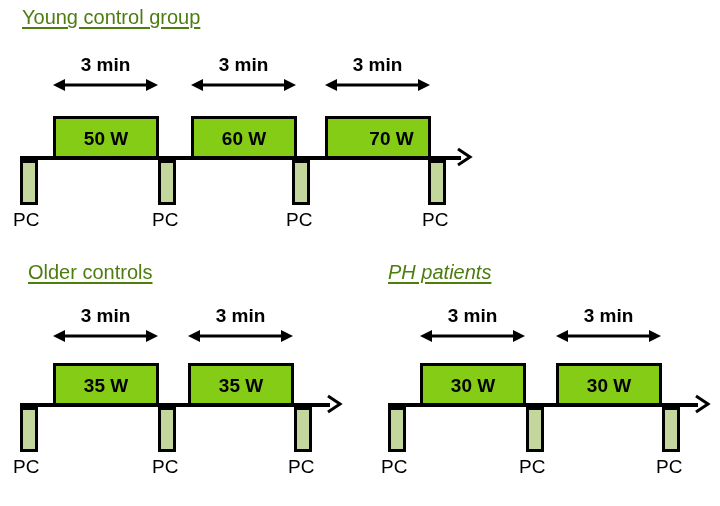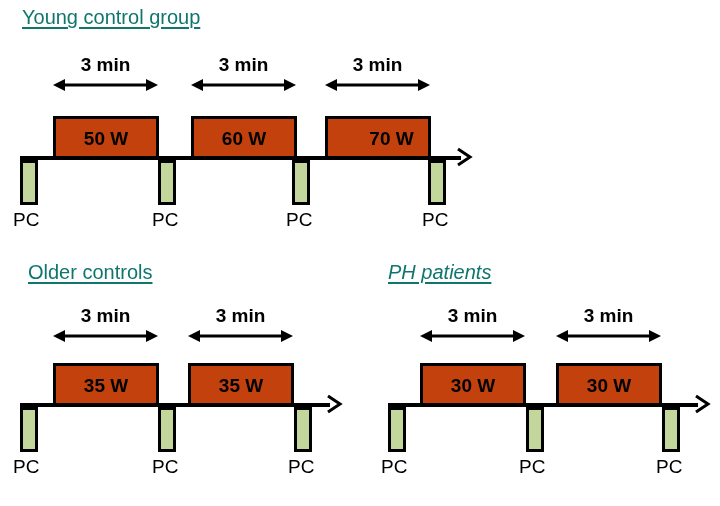--- a/index.html
+++ b/index.html
@@ -21,41 +21,41 @@
   }
 
   .panel-title {
     position: absolute;
     font-size: 20px;
     font-weight: normal;
     line-height: 1;
     white-space: nowrap;
     text-decoration: underline;
     text-underline-offset: 3px;
-    color: #0f766e;
+    color: #4d7c0f;
     text-align: center;
   }
 
   
   .baseline {
     position: absolute;
     height: 4px;
     background: #000000;
   }
   .baseline-arrow {
     position: absolute;
     width: 0;
     height: 0;
   }
   .baseline-arrow svg { display: block; }
 
   
   .work-block {
     position: absolute;
-    background: #c2410c;
+    background: #84cc16;
     border: 3px solid #000000;
     box-sizing: border-box;
     display: flex;
     align-items: center;
     justify-content: center;
   }
   .work-block-label {
     font-size: 19px;
     font-weight: bold;
     line-height: 1;

